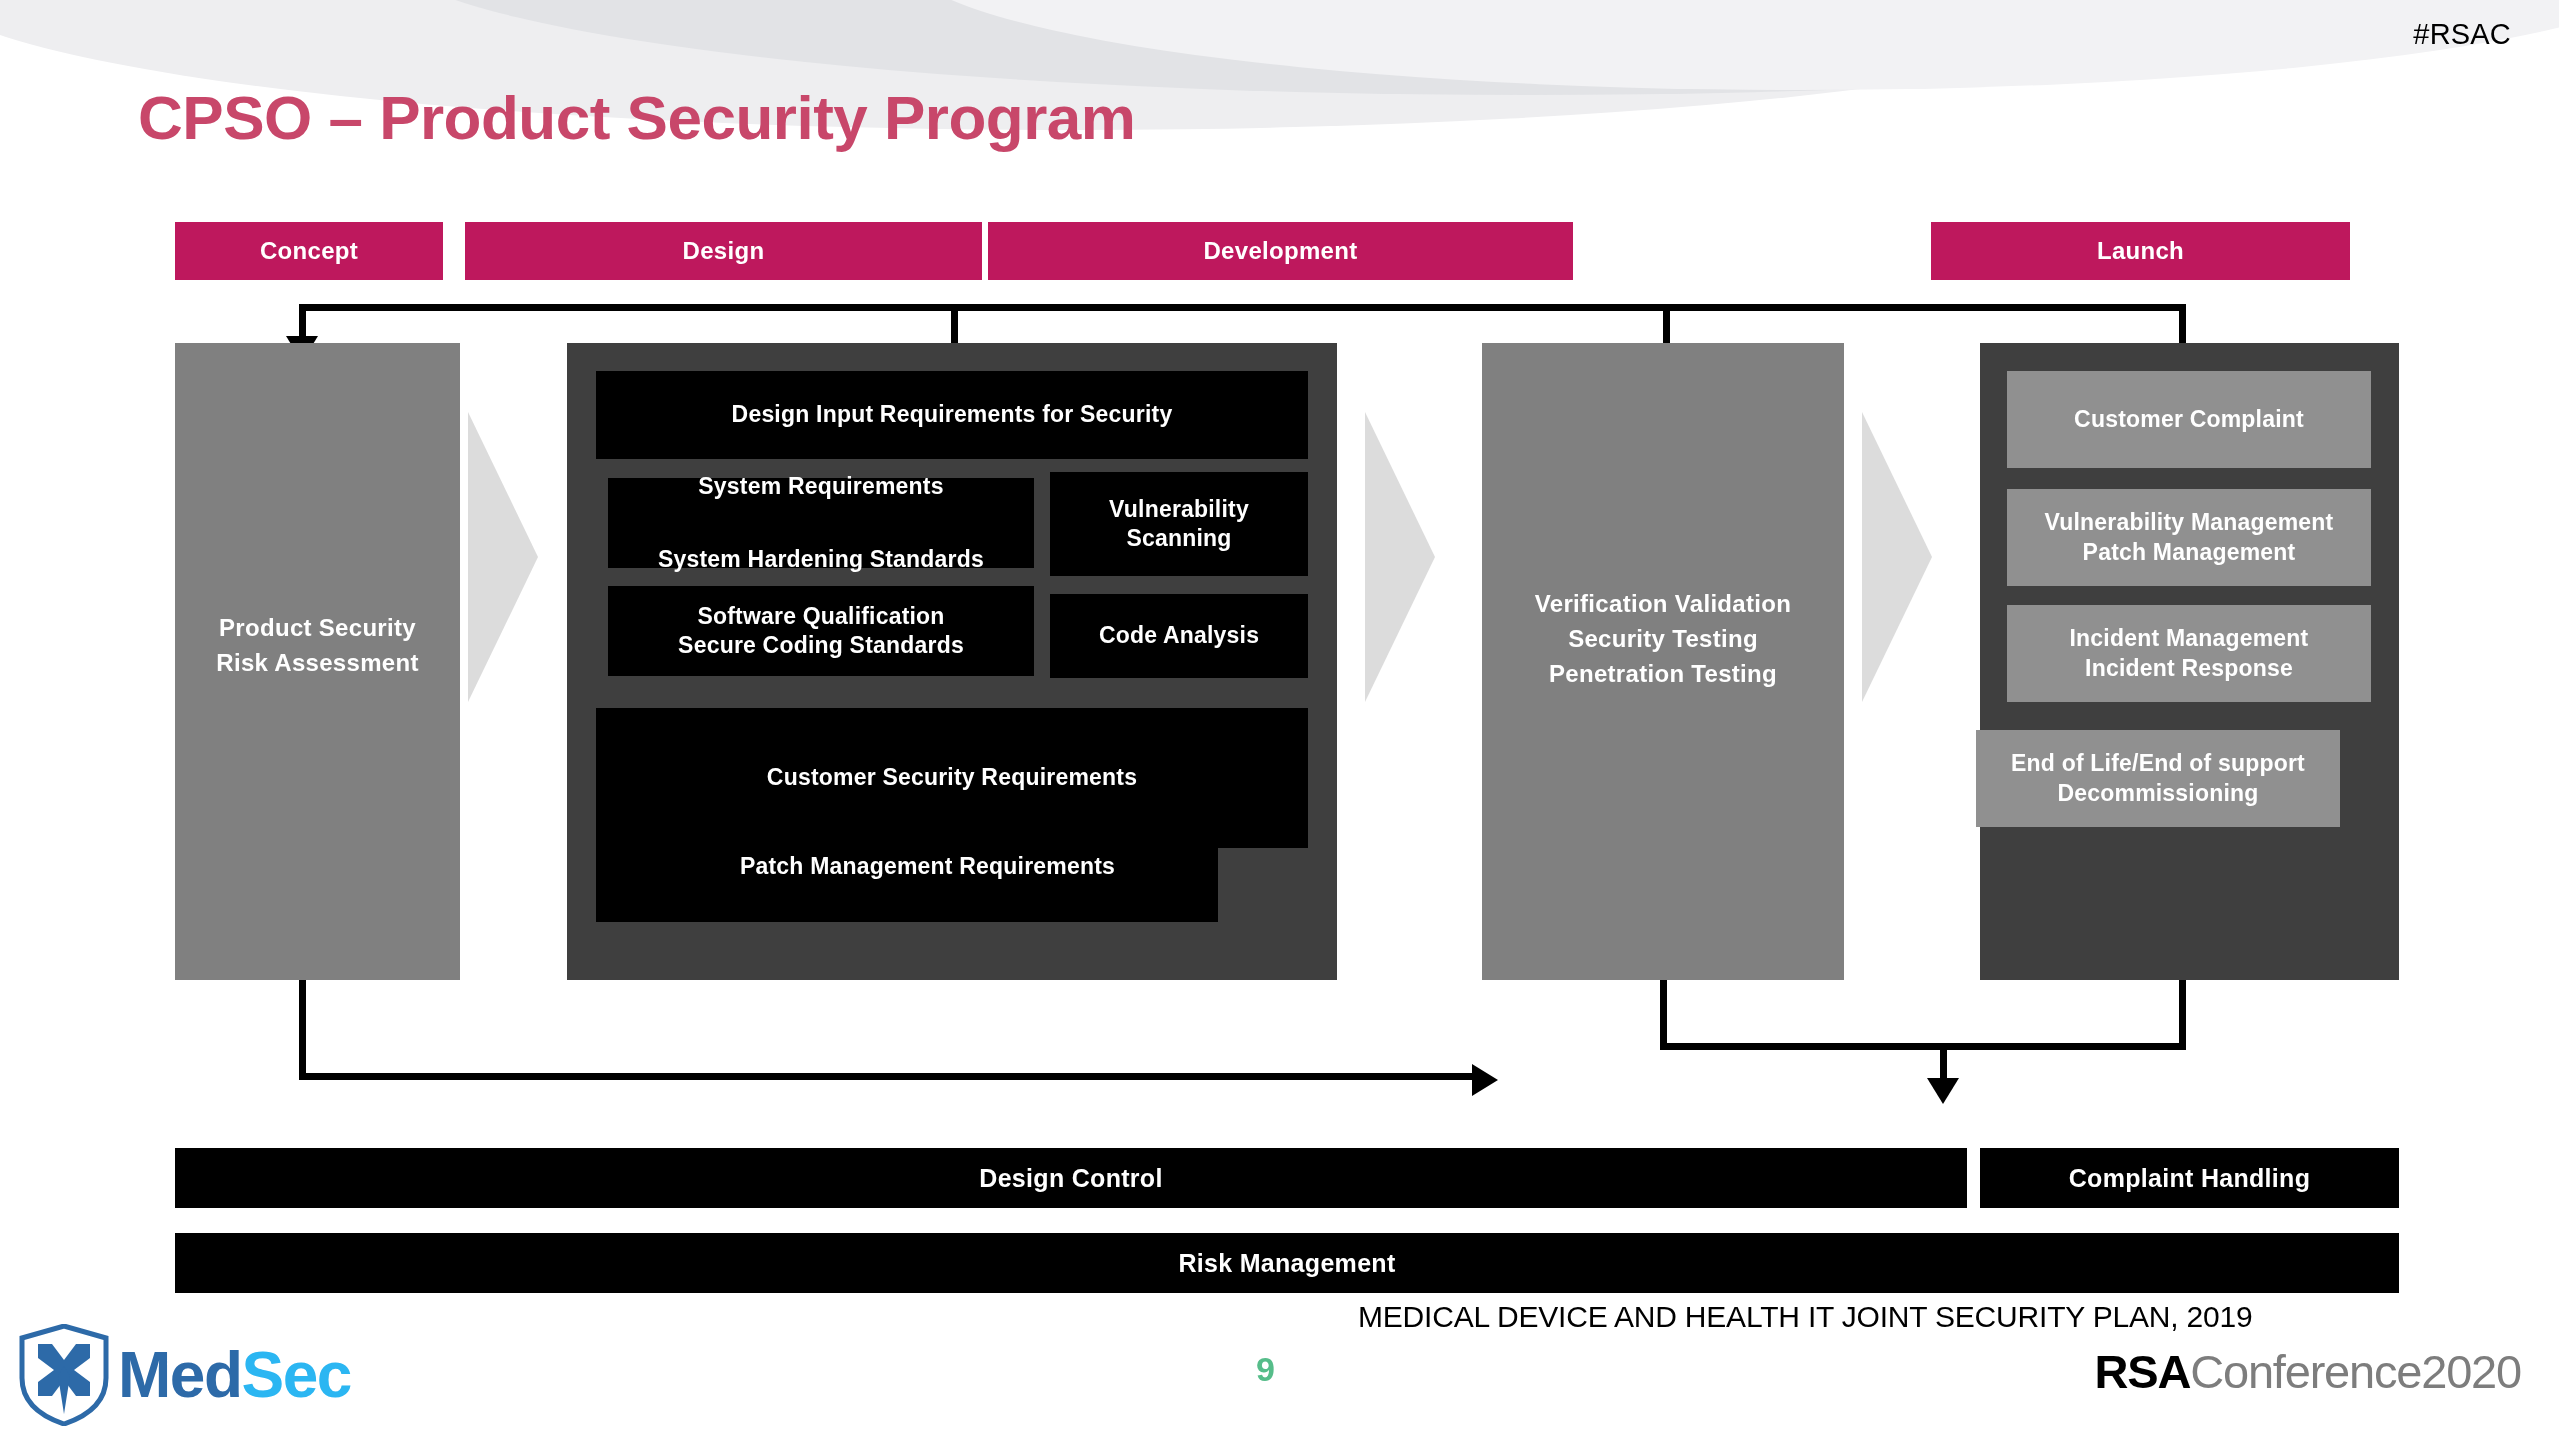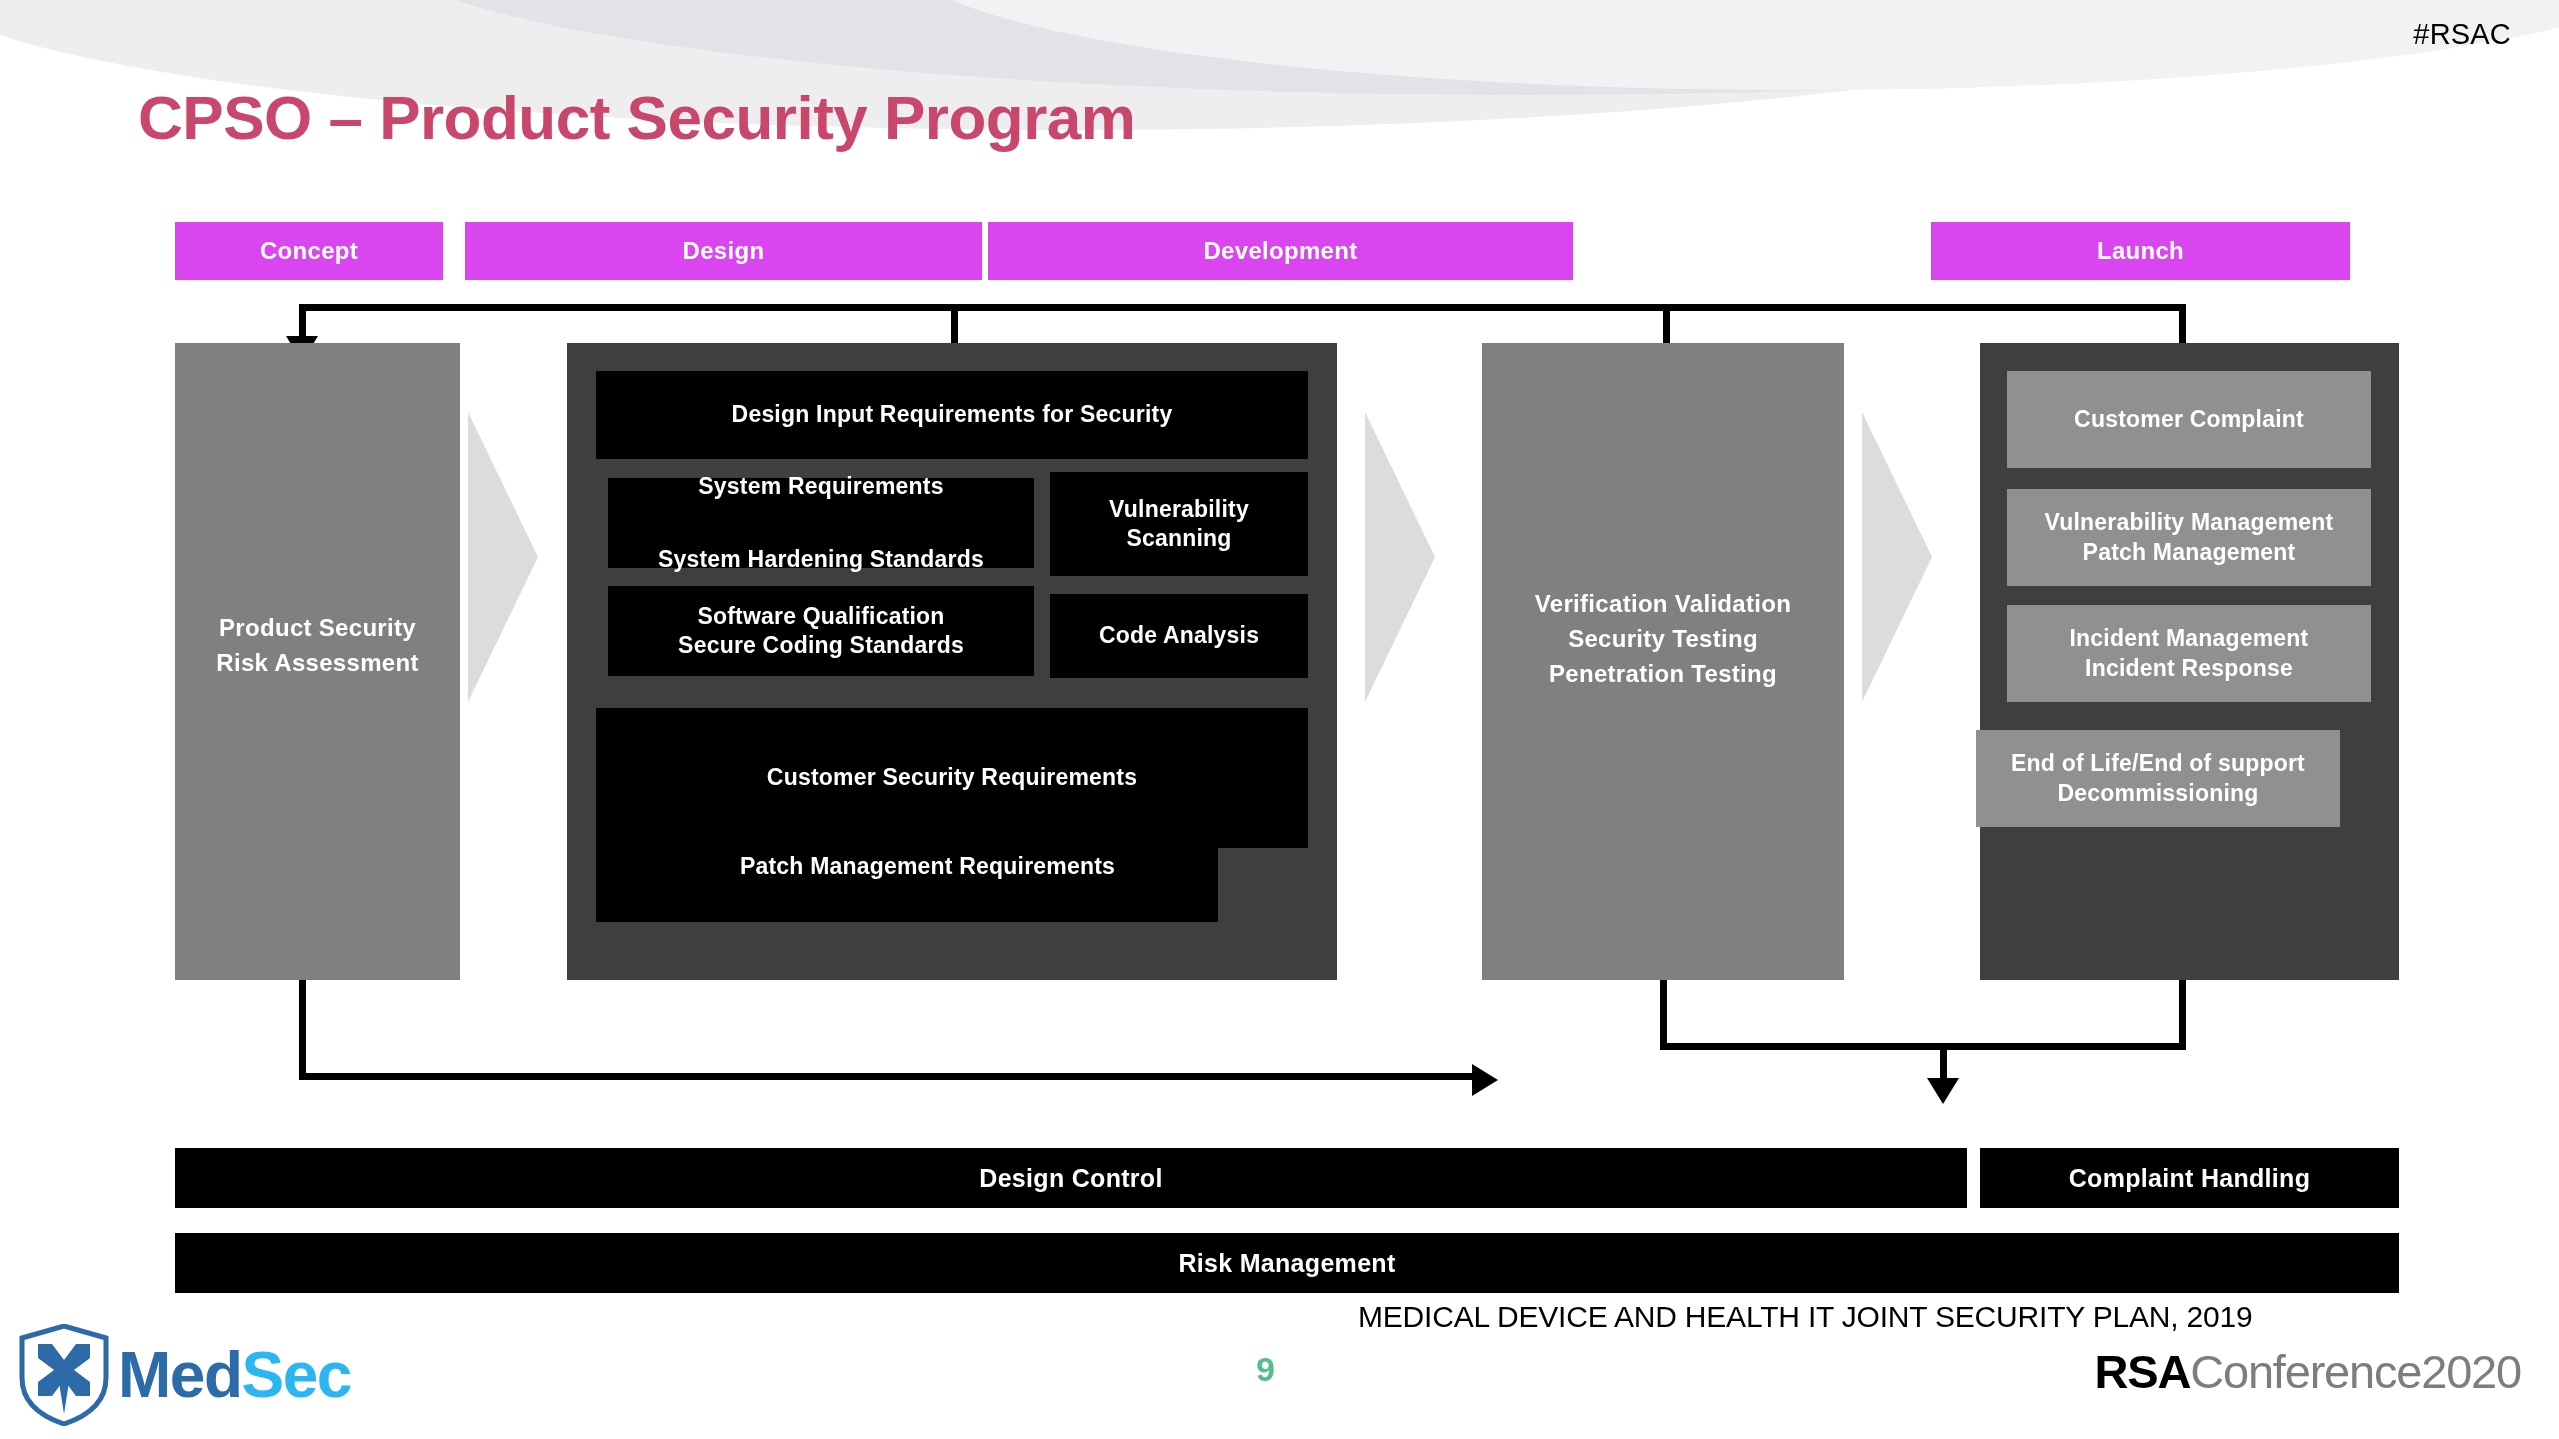--- a/index.html
+++ b/index.html
@@ -65,21 +65,21 @@
 
   
   #diagram {
     position: absolute;
     left: 0; top: 0;
     width: 2559px; height: 1439px;
   }
   #diagram > * { position: absolute; }
 
   .phase-header {
-    background: #d946ef;
+    background: #be185d;
     color: #ffffff;
     font-size: 24px;
     font-weight: bold;
     letter-spacing: .3px;
     display: flex;
     align-items: center;
     justify-content: center;
     height: 58px;
     top: 222px;
   }

